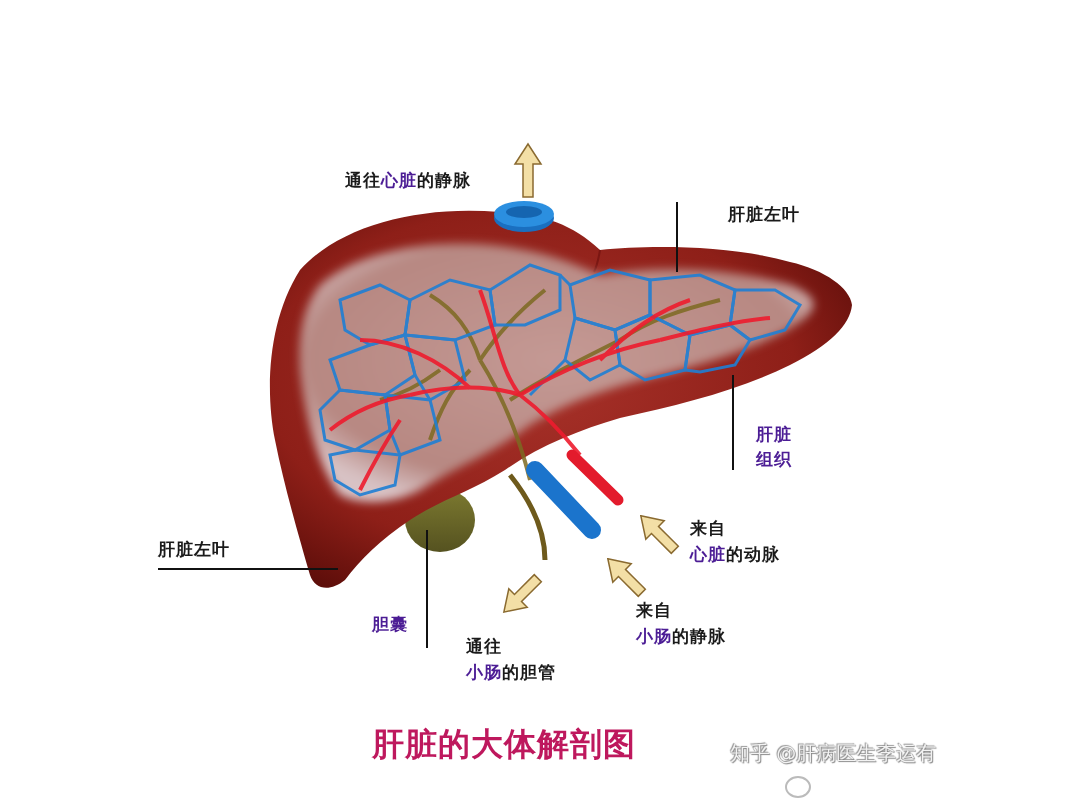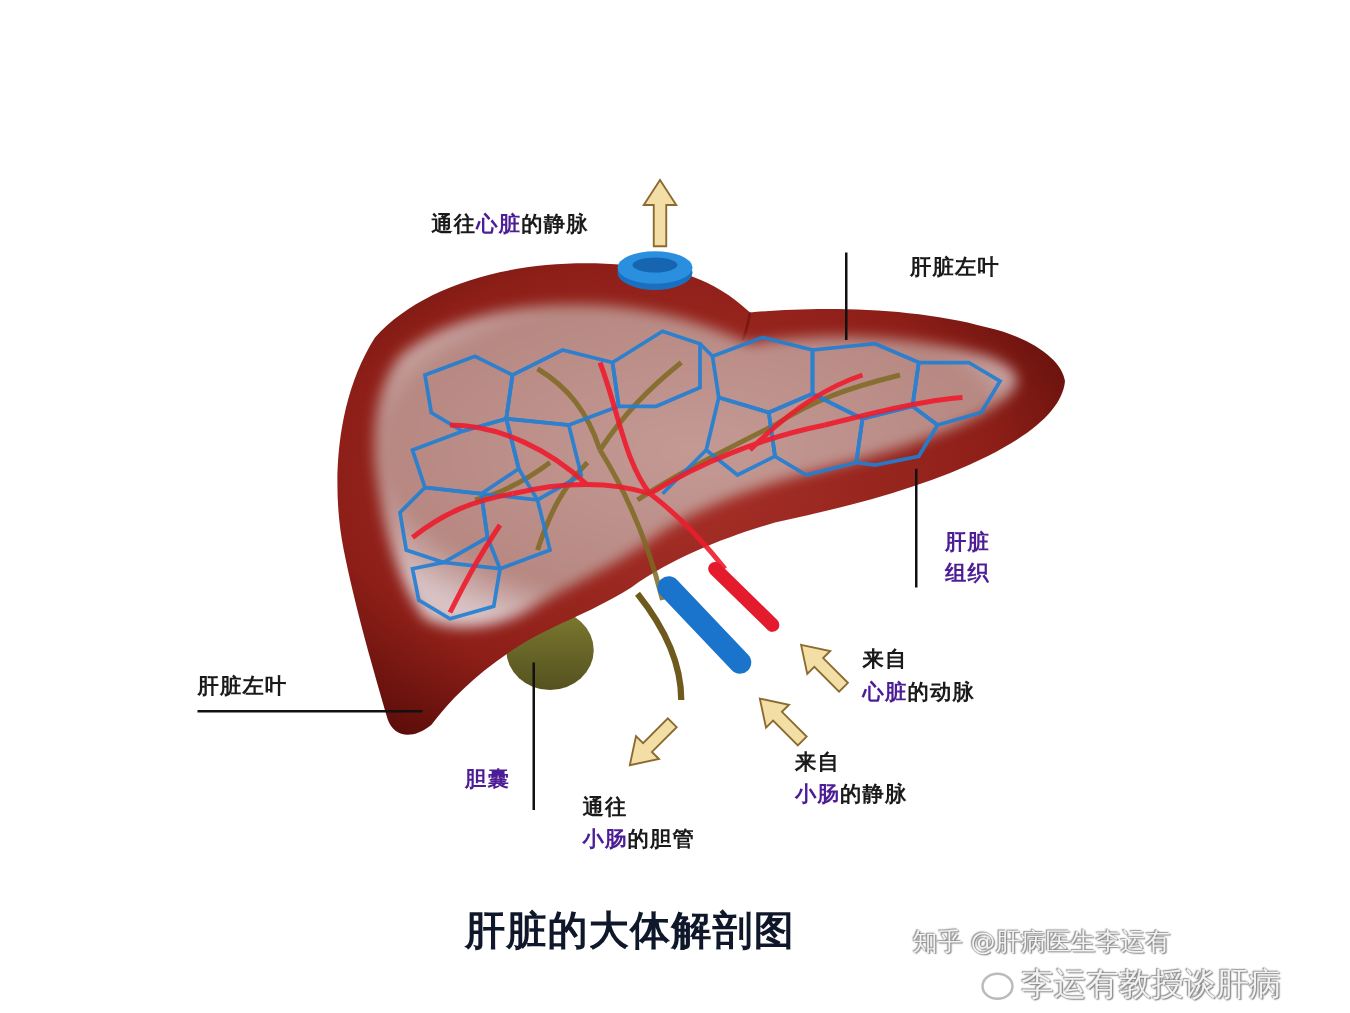--- a/index.html
+++ b/index.html
@@ -3,21 +3,21 @@
 <meta charset="utf-8">
 <style>
   html,body{margin:0;padding:0;background:#ffffff;}
   body{width:1080px;height:810px;position:relative;overflow:hidden;
        font-family:"DejaVu Serif","Liberation Serif",serif;}
   #stage{position:absolute;left:0;top:0;width:1080px;height:810px;}
   .label{position:absolute;font-size:17px;line-height:24px;color:#1a1a1a;
          font-weight:bold;white-space:nowrap;letter-spacing:1px;}
   .red{color:#4c1d95;}
   .title{position:absolute;left:372px;top:723px;font-size:32px;font-weight:bold;
-         color:#0f172a;letter-spacing:1px;}
+         color:#be185d;letter-spacing:1px;}
   .wm{position:absolute;font-family:"DejaVu Sans","Liberation Sans",sans-serif;
       color:rgba(255,255,255,0.9);font-size:20px;
       text-shadow:0 0 1px #777,1px 1px 1px #888,-1px -1px 1px #999;}
   .lineV{position:absolute;width:2px;background:#111;}
   .lineH{position:absolute;height:2px;background:#111;}
 </style>
 </head>
 <body>
 
 <div id="stage">
@@ -156,15 +156,15 @@
   </div>
 
   <div class="label" style="left:158px;top:537px;">肝脏左叶</div>
 
   <div class="label red" style="left:372px;top:612px;">胆囊</div>
 
   <div class="title">肝脏的大体解剖图</div>
 
   <div class="wm" style="left:730px;top:740px;">知乎 @肝病医生李运有</div>
   <div class="wm" style="left:785px;top:770px;font-size:26px;">
-    <span style="display:inline-block;width:22px;height:18px;border:2px solid #bbb;border-radius:50%;vertical-align:middle;margin-right:6px;"></span><span>李运有教授谈肝病</span>
+    <span style="display:inline-block;width:22px;height:18px;border:2px solid #bbb;border-radius:50%;vertical-align:middle;margin-right:6px;"></span>
   </div>
 </div>
 
 </body></html>

